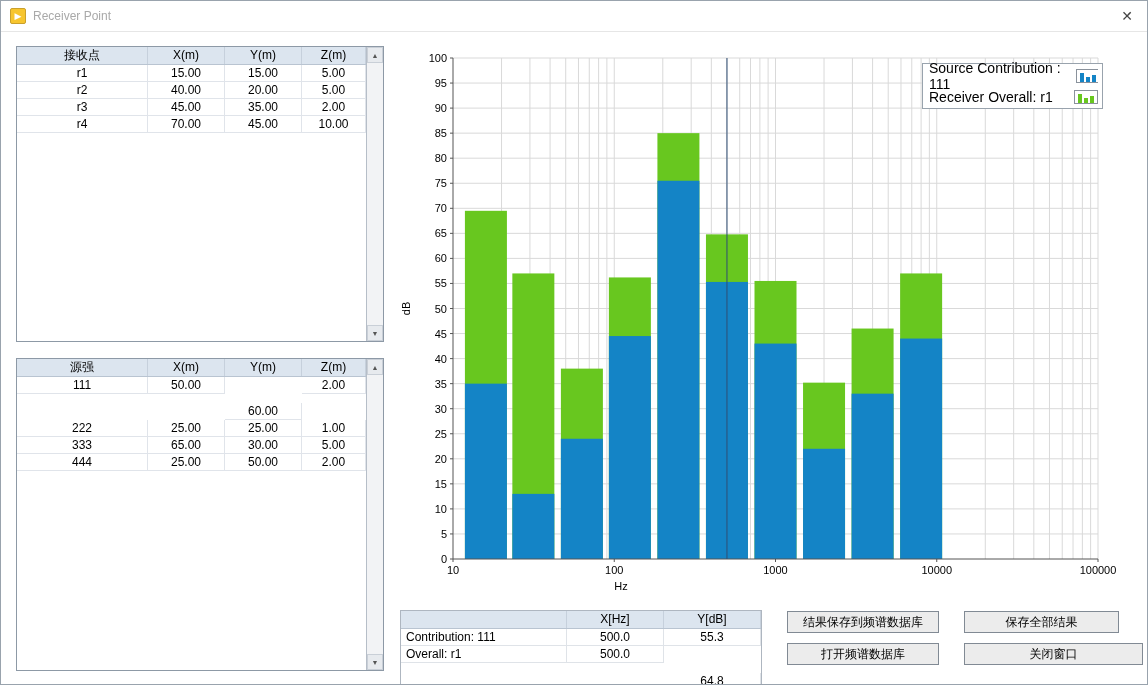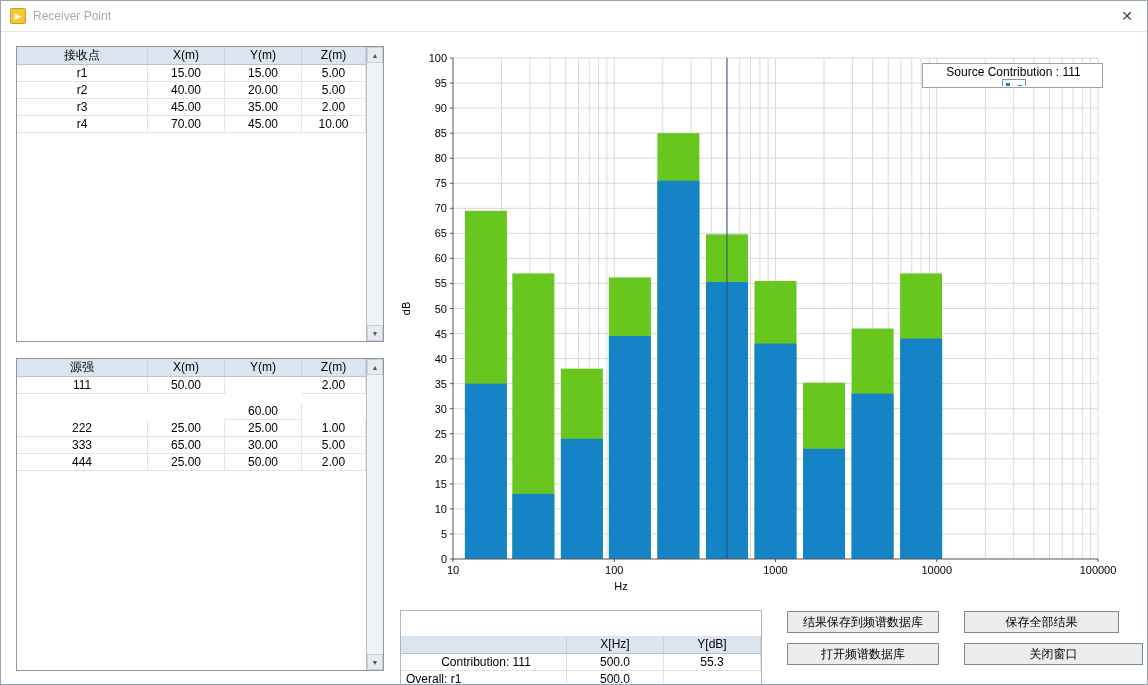--- a/index.html
+++ b/index.html
@@ -15,24 +15,24 @@
   .lb-header{display:flex;background:#dce5ef;border-bottom:1px solid #b9c4d1;}
   .lb-hcell{box-sizing:border-box;height:17px;line-height:16px;font-size:12px;text-align:center;border-right:1px solid #c6d0dc;background:#dce5ef;color:#000;}
   .lb-row{display:flex;}
   .lb-cell{box-sizing:border-box;height:17px;line-height:16px;font-size:12px;text-align:center;border-right:1px solid #e0e4ea;border-bottom:1px solid #e0e4ea;color:#000;background:#fff;}
   .lb-scroll{width:17px;box-sizing:border-box;border-left:1px solid #b6bec8;background:#f2f3f5;display:flex;flex-direction:column;}
   .sb-btn{height:16px;line-height:15px;text-align:center;font-size:7px;color:#555;background:#e7eaee;border:1px solid #c9cfd7;box-sizing:border-box;}
   .sb-track{flex:1;}
 
   .chart{position:absolute;left:398px;top:40px;width:745px;height:575px;}
   .legend{position:absolute;left:523px;top:22px;width:181px;box-sizing:border-box;background:#fff;border:1px solid #99a3ad;padding:1px 0;}
-  .legend-row{display:flex;align-items:center;justify-content:space-between;height:21px;padding:0 4px 0 6px;font-size:12px;color:#000;flex-direction:column;}
+  .legend-row{display:flex;align-items:center;justify-content:space-between;height:21px;padding:0 4px 0 6px;font-size:14px;color:#000;}
 
   .readout{position:absolute;left:399px;top:609px;box-sizing:border-box;border:1px solid #aeb6c0;background:#fff;}
-  .ro-header{display:flex;background:#f9a8d4;border-bottom:1px solid #b9c4d1;margin-top:25px;}
+  .ro-header{display:flex;background:#f9a8d4;border-bottom:1px solid #b9c4d1;}
   .ro-hcell{box-sizing:border-box;height:17px;line-height:16px;font-size:12px;text-align:center;border-right:1px solid #c6d0dc;background:#dce5ef;}
   .ro-row{display:flex;}
   .ro-cell{box-sizing:border-box;height:17px;line-height:16px;font-size:12px;text-align:center;border-right:1px solid #dfe3e8;border-bottom:1px solid #dfe3e8;background:#fff;}
   .ro-first{text-align:left;padding-left:5px;}
 
   .btn{position:absolute;box-sizing:border-box;height:22px;border:1px solid #818a94;background:#ececec;font-size:12px;font-family:inherit;color:#000;padding:0;}
 </style>
 </head>
 <body>
 
@@ -267,32 +267,41 @@
     <div class="legend" id="legend">
         <div class="legend-row">
           <span>Source Contribution : 111</span>
           <svg width="24" height="14">
             <rect x="0.5" y="0.5" width="23" height="13" fill="#fff" stroke="#8a929c"></rect>
             <rect x="4" y="4" width="4" height="9" fill="#1484c6"></rect>
             <rect x="10" y="8" width="4" height="5" fill="#1484c6"></rect>
             <rect x="16" y="6" width="4" height="7" fill="#1484c6"></rect>
           </svg>
         </div>
+        <div class="legend-row">
+          <span>Receiver Overall: r1</span>
+          <svg width="24" height="14">
+            <rect x="0.5" y="0.5" width="23" height="13" fill="#fff" stroke="#8a929c"></rect>
+            <rect x="4" y="4" width="4" height="9" fill="#68c71f"></rect>
+            <rect x="10" y="8" width="4" height="5" fill="#68c71f"></rect>
+            <rect x="16" y="6" width="4" height="7" fill="#68c71f"></rect>
+          </svg>
+        </div>
       </div>
   </div>
 
   <div class="readout" id="readout">
     <div class="ro-header">
         <div class="ro-hcell" style="width: 166px;"></div>
         <div class="ro-hcell" style="width: 97px;">X[Hz]</div>
         <div class="ro-hcell" style="width: 97px;">Y[dB]</div>
       </div>
     <div class="ro-body">
         <div class="ro-row">
-          <div class="ro-cell ro-first" style="width: 166px; text-align: center;">Contribution: 111</div>
+          <div class="ro-cell ro-first" style="width: 166px;">Contribution: 111</div>
           <div class="ro-cell" style="width: 97px;">500.0</div>
           <div class="ro-cell" style="width: 97px;">55.3</div>
         </div>
         <div class="ro-row">
           <div class="ro-cell ro-first" style="width: 166px;">Overall: r1</div>
           <div class="ro-cell" style="width: 97px;">500.0</div>
           <div class="ro-cell" style="width: 97px; margin-top: 27px;">64.8</div>
         </div>
       </div>
   </div>

